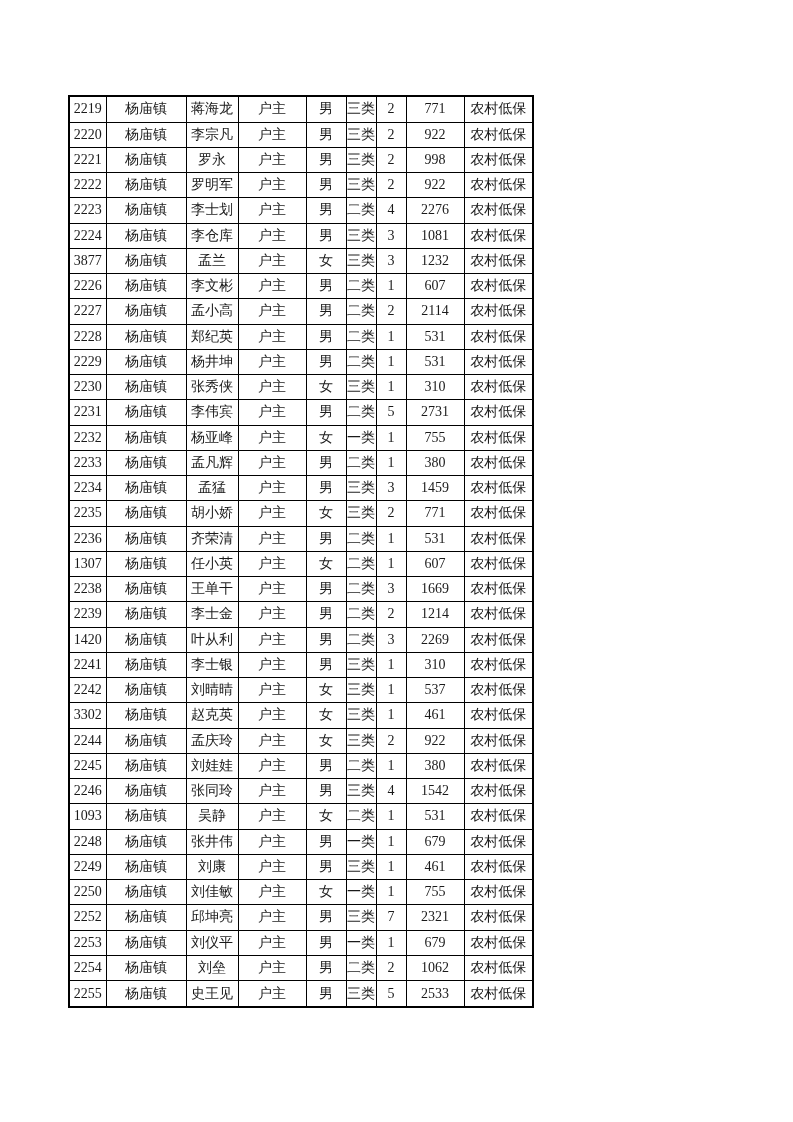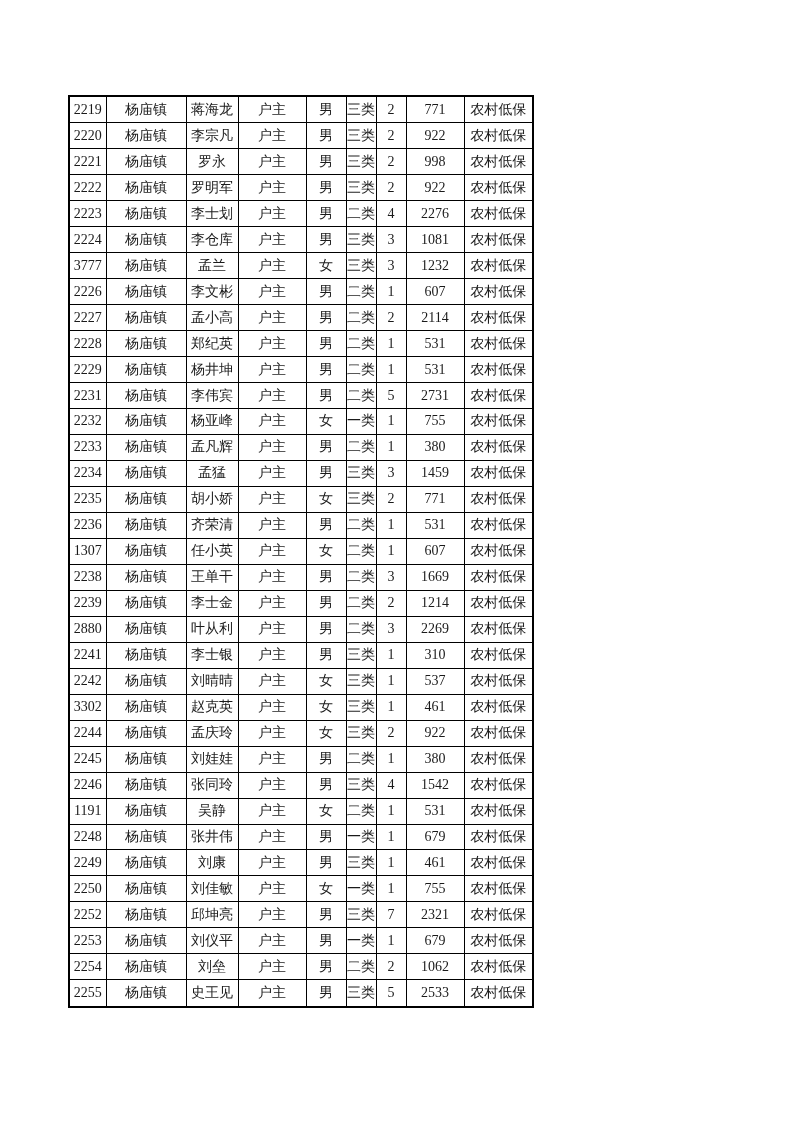--- a/index.html
+++ b/index.html
@@ -126,21 +126,21 @@
           <td>杨庙镇</td>
           <td>李仓库</td>
           <td>户主</td>
           <td>男</td>
           <td>三类</td>
           <td class="num">3</td>
           <td class="num">1081</td>
           <td>农村低保</td>
         </tr>
         <tr>
-          <td class="num">3777</td>
+          <td class="num">3877</td>
           <td>杨庙镇</td>
           <td>孟兰</td>
           <td>户主</td>
           <td>女</td>
           <td>三类</td>
           <td class="num">3</td>
           <td class="num">1232</td>
           <td>农村低保</td>
         </tr>
         <tr>
@@ -181,20 +181,31 @@
           <td>杨庙镇</td>
           <td>杨井坤</td>
           <td>户主</td>
           <td>男</td>
           <td>二类</td>
           <td class="num">1</td>
           <td class="num">531</td>
           <td>农村低保</td>
         </tr>
         <tr>
+          <td class="num">2230</td>
+          <td>杨庙镇</td>
+          <td>张秀侠</td>
+          <td>户主</td>
+          <td>女</td>
+          <td>三类</td>
+          <td class="num">1</td>
+          <td class="num">310</td>
+          <td>农村低保</td>
+        </tr>
+        <tr>
           <td class="num">2231</td>
           <td>杨庙镇</td>
           <td>李伟宾</td>
           <td>户主</td>
           <td>男</td>
           <td>二类</td>
           <td class="num">5</td>
           <td class="num">2731</td>
           <td>农村低保</td>
         </tr>
@@ -280,21 +291,21 @@
           <td>杨庙镇</td>
           <td>李士金</td>
           <td>户主</td>
           <td>男</td>
           <td>二类</td>
           <td class="num">2</td>
           <td class="num">1214</td>
           <td>农村低保</td>
         </tr>
         <tr>
-          <td class="num">2880</td>
+          <td class="num">1420</td>
           <td>杨庙镇</td>
           <td>叶从利</td>
           <td>户主</td>
           <td>男</td>
           <td>二类</td>
           <td class="num">3</td>
           <td class="num">2269</td>
           <td>农村低保</td>
         </tr>
         <tr>
@@ -357,21 +368,21 @@
           <td>杨庙镇</td>
           <td>张同玲</td>
           <td>户主</td>
           <td>男</td>
           <td>三类</td>
           <td class="num">4</td>
           <td class="num">1542</td>
           <td>农村低保</td>
         </tr>
         <tr>
-          <td class="num">1191</td>
+          <td class="num">1093</td>
           <td>杨庙镇</td>
           <td>吴静</td>
           <td>户主</td>
           <td>女</td>
           <td>二类</td>
           <td class="num">1</td>
           <td class="num">531</td>
           <td>农村低保</td>
         </tr>
         <tr>

